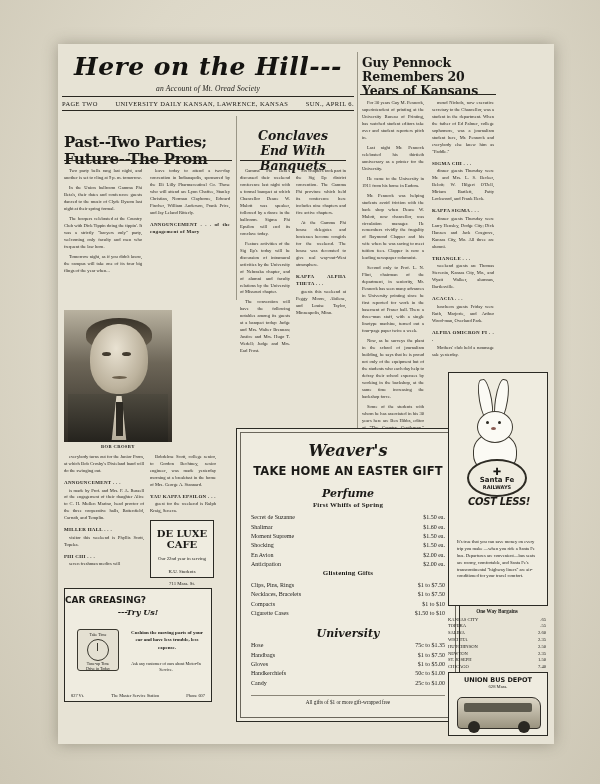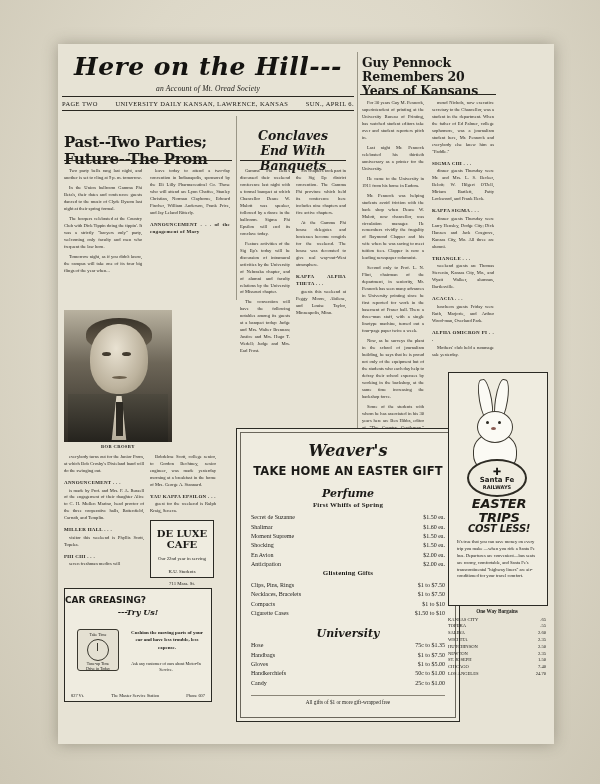--- a/index.html
+++ b/index.html
@@ -442,21 +442,20 @@
       <div class="eye1"></div>
       <div class="eye2"></div>
       <div class="nose"></div>
     </div>
     <div class="sf-logo">
       <span class="cross">✚</span>
       <span>Santa Fe</span>
       <span style="font-size:5px">RAILWAYS</span>
     </div>
     <div class="et">
-      <div>EASTER TRIPS</div>
       <div class="small">COST LESS!</div>
     </div>
     <div class="sf-copy">It's true that you can save money on every trip you make —when you ride a Santa Fe bus. Departures are convenient—bus seats are roomy, comfortable, and Santa Fe's transcontinental "highway liners" are air-conditioned for your travel comfort.</div>
   </div>
 
   <div class="fares">
     <div class="hd">One Way Bargains</div>
     <div class="row">
         <span>KANSAS CITY</span>
         <span>.65</span>
@@ -488,20 +487,29 @@
     <div class="row">
         <span>CHICAGO</span>
         <span>7.40</span>
       </div>
     <div class="row">
         <span>LOS ANGELES</span>
         <span>24.70</span>
       </div>
   </div>
 
+  <div class="busdepot">
+    <div class="t">UNION BUS DEPOT</div>
+    <div class="a">628 Mass.</div>
+    <div class="bus">
+      <div class="win"></div>
+      <div class="w1"></div>
+      <div class="w2"></div>
+    </div>
+  </div>
 
   <div class="motor">
     <div class="hd">CAR GREASING?</div>
     <div class="try">---Try Us!</div>
     <div class="clock">
       <div>Take Time</div>
       <div class="dial"></div>
       <div>Tune-up Time</div>
       <div>Drive in Today</div>
     </div>

